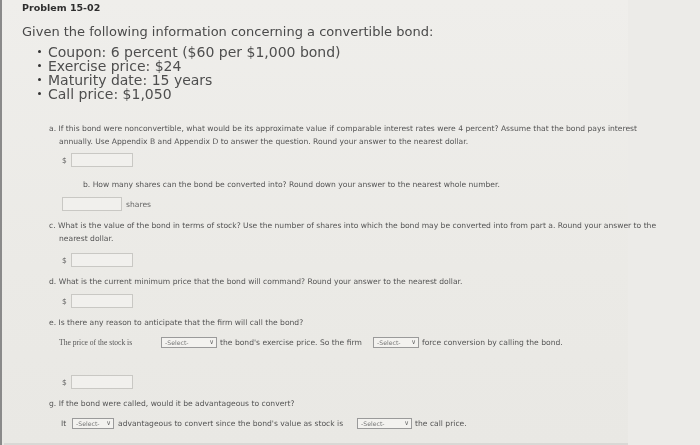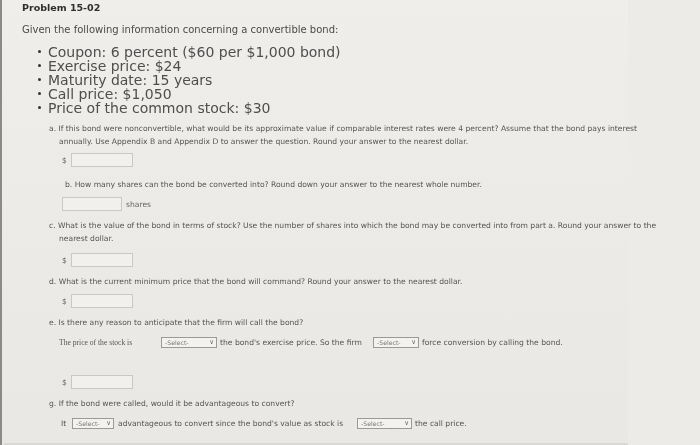--- a/index.html
+++ b/index.html
@@ -11,21 +11,21 @@
       position: relative;
     }
     .frame {
       position: absolute; left: 0; top: 0; width: 628px; height: 445px;
       border-left: 2px solid #8a8a8a;
       box-sizing: border-box;
       background: linear-gradient(180deg, #efeeeb 0%, #ebeae6 60%, #e9e8e4 100%);
     }
     .abs { position: absolute; white-space: nowrap; }
     .title { left: 20px; top: 2px; font-size: 9.5px; font-weight: bold; color: #2e2e2e; }
-    .intro { left: 20px; top: 24px; font-size: 10px; color: #4a4a4a; }
+    .intro { left: 20px; top: 24px; font-size: 13px; color: #4a4a4a; }
     .bullets { left: 36px; top: 45px; margin: 0; padding: 0; list-style: none; font-size: 14px; color: #4e4e4e; }
     .bullets li { height: 14px; line-height: 14px; position: relative; padding-left: 10px; }
     .bullets li::before { content: ""; position: absolute; left: 0; top: 5px; width: 3px; height: 3px; border-radius: 50%; background: #333; }
     .q { font-size: 7.6px; color: #555; line-height: 13px; }
     .dollar { font-size: 7.6px; color: #666; }
     .input {
       position: absolute; height: 14px; width: 62px;
       border: 1px solid #c9c8c4; background: #f1f0ed; box-sizing: border-box;
     }
     .select {
@@ -42,29 +42,28 @@
 <div class="frame">
 
   <div class="abs title">Problem 15-02</div>
   <div class="abs intro">Given the following information concerning a convertible bond:</div>
 
   <ul class="abs bullets">
     <li>Coupon: 6 percent ($60 per $1,000 bond)</li>
     <li>Exercise price: $24</li>
     <li>Maturity date: 15 years</li>
     <li>Call price: $1,050</li>
-    <li>Price of the common stock: $30</li>
   </ul>
 
   <div class="abs q" style="left:47px; top:122px;">a. If this bond were nonconvertible, what would be its approximate value if comparable interest rates were 4 percent? Assume that the bond pays interest</div>
   <div class="abs q" style="left:57px; top:135px;">annually. Use Appendix B and Appendix D to answer the question. Round your answer to the nearest dollar.</div>
   <div class="abs dollar" style="left:60px; top:156px;">$</div>
   <input class="input" style="left: 69px; top: 153px;" value="">
 
-  <div class="abs q" style="left:47px; top:178px;padding-left:16px;">b. How many shares can the bond be converted into? Round down your answer to the nearest whole number.</div>
+  <div class="abs q" style="left:65px; top:178px;padding-left:16px;">b. How many shares can the bond be converted into? Round down your answer to the nearest whole number.</div>
   <input class="input" style="left: 60px; top: 197px; width: 60px;" value="">
   <div class="abs dollar" style="left:124px; top:200px;">shares</div>
 
   <div class="abs q" style="left:47px; top:219px;">c. What is the value of the bond in terms of stock? Use the number of shares into which the bond may be converted into from part a. Round your answer to the</div>
   <div class="abs q" style="left:57px; top:232px;">nearest dollar.</div>
   <div class="abs dollar" style="left:60px; top:256px;">$</div>
   <input class="input" style="left: 69px; top: 253px;" value="">
 
   <div class="abs q" style="left:47px; top:275px;">d. What is the current minimum price that the bond will command? Round your answer to the nearest dollar.</div>
   <div class="abs dollar" style="left:60px; top:297px;">$</div>

